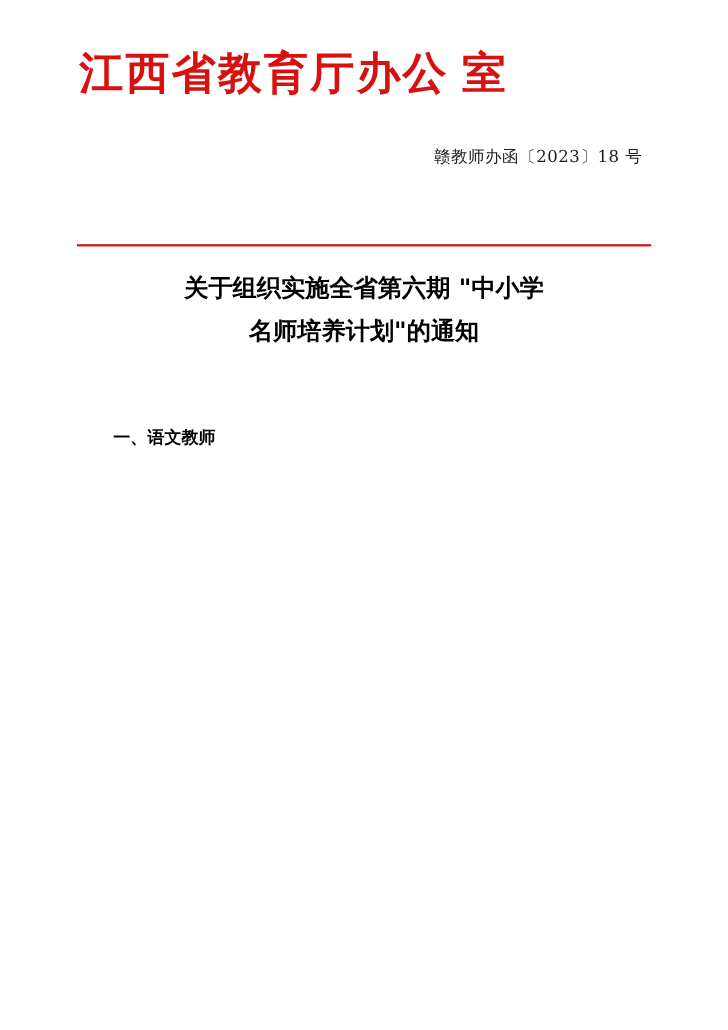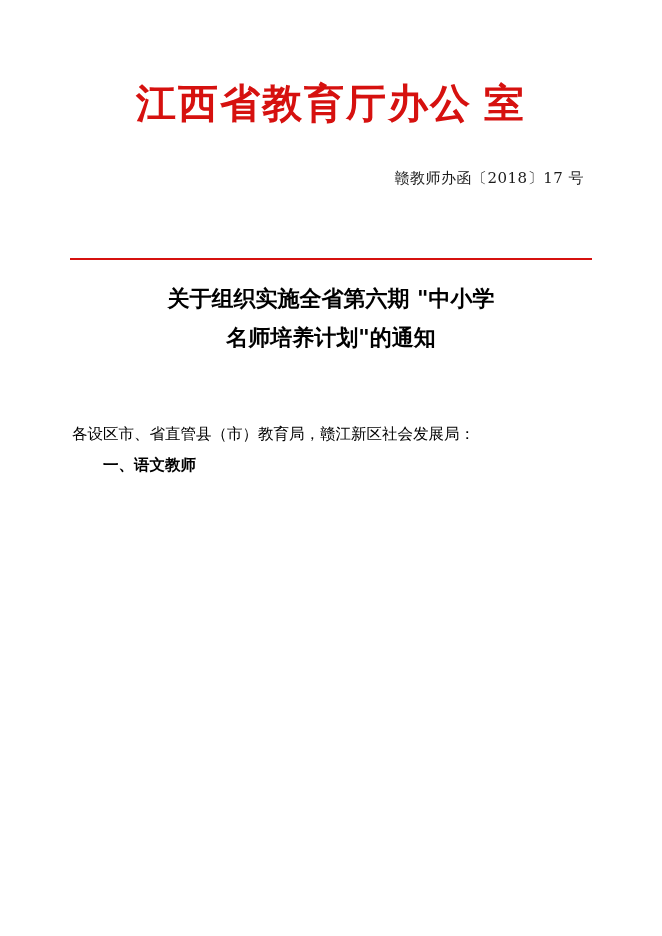--- a/index.html
+++ b/index.html
@@ -18,22 +18,22 @@
   .page {
     position: relative;
     width: 662px;
     height: 936px;
     box-sizing: border-box;
     padding: 0 72px;
   }
 
   
   .masthead {
-    margin-top: 80px;
-    text-align: center;
+    margin-top: 44px;
+    text-align: left;
   }
   .masthead-title {
     color: #d6110f;
     font-family: "DejaVu Sans", "Liberation Sans", sans-serif;
     font-weight: bold;
     font-size: 40px;
     letter-spacing: 2px;
     line-height: 1.15;
     white-space: nowrap;
   }
@@ -106,26 +106,25 @@
 
 <div class="page">
 
   <div class="masthead">
     <div class="masthead-title"><span>江西省教育厅办公</span><span class="gap"></span><span>室</span></div>
   </div>
 
   <div class="red-rule-top"></div>
 
   <div class="docnum-row">
-    <span class="docnum">赣教师办函〔2018〕17 号</span>
+    <span class="docnum">赣教师办函〔2023〕18 号</span>
   </div>
 
   <div class="doc-title">
     <span class="line">关于组织实施全省第六期  "中小学</span>
     <span class="line">名师培养计划"的通知</span>
   </div>
 
   <div class="body-block">
-    <p class="para noindent">各设区市、省直管县（市）教育局，赣江新区社会发展局：</p>
     <p class="para heading">一、语文教师</p>
   </div>
 
 </div>
 
 </body></html>

